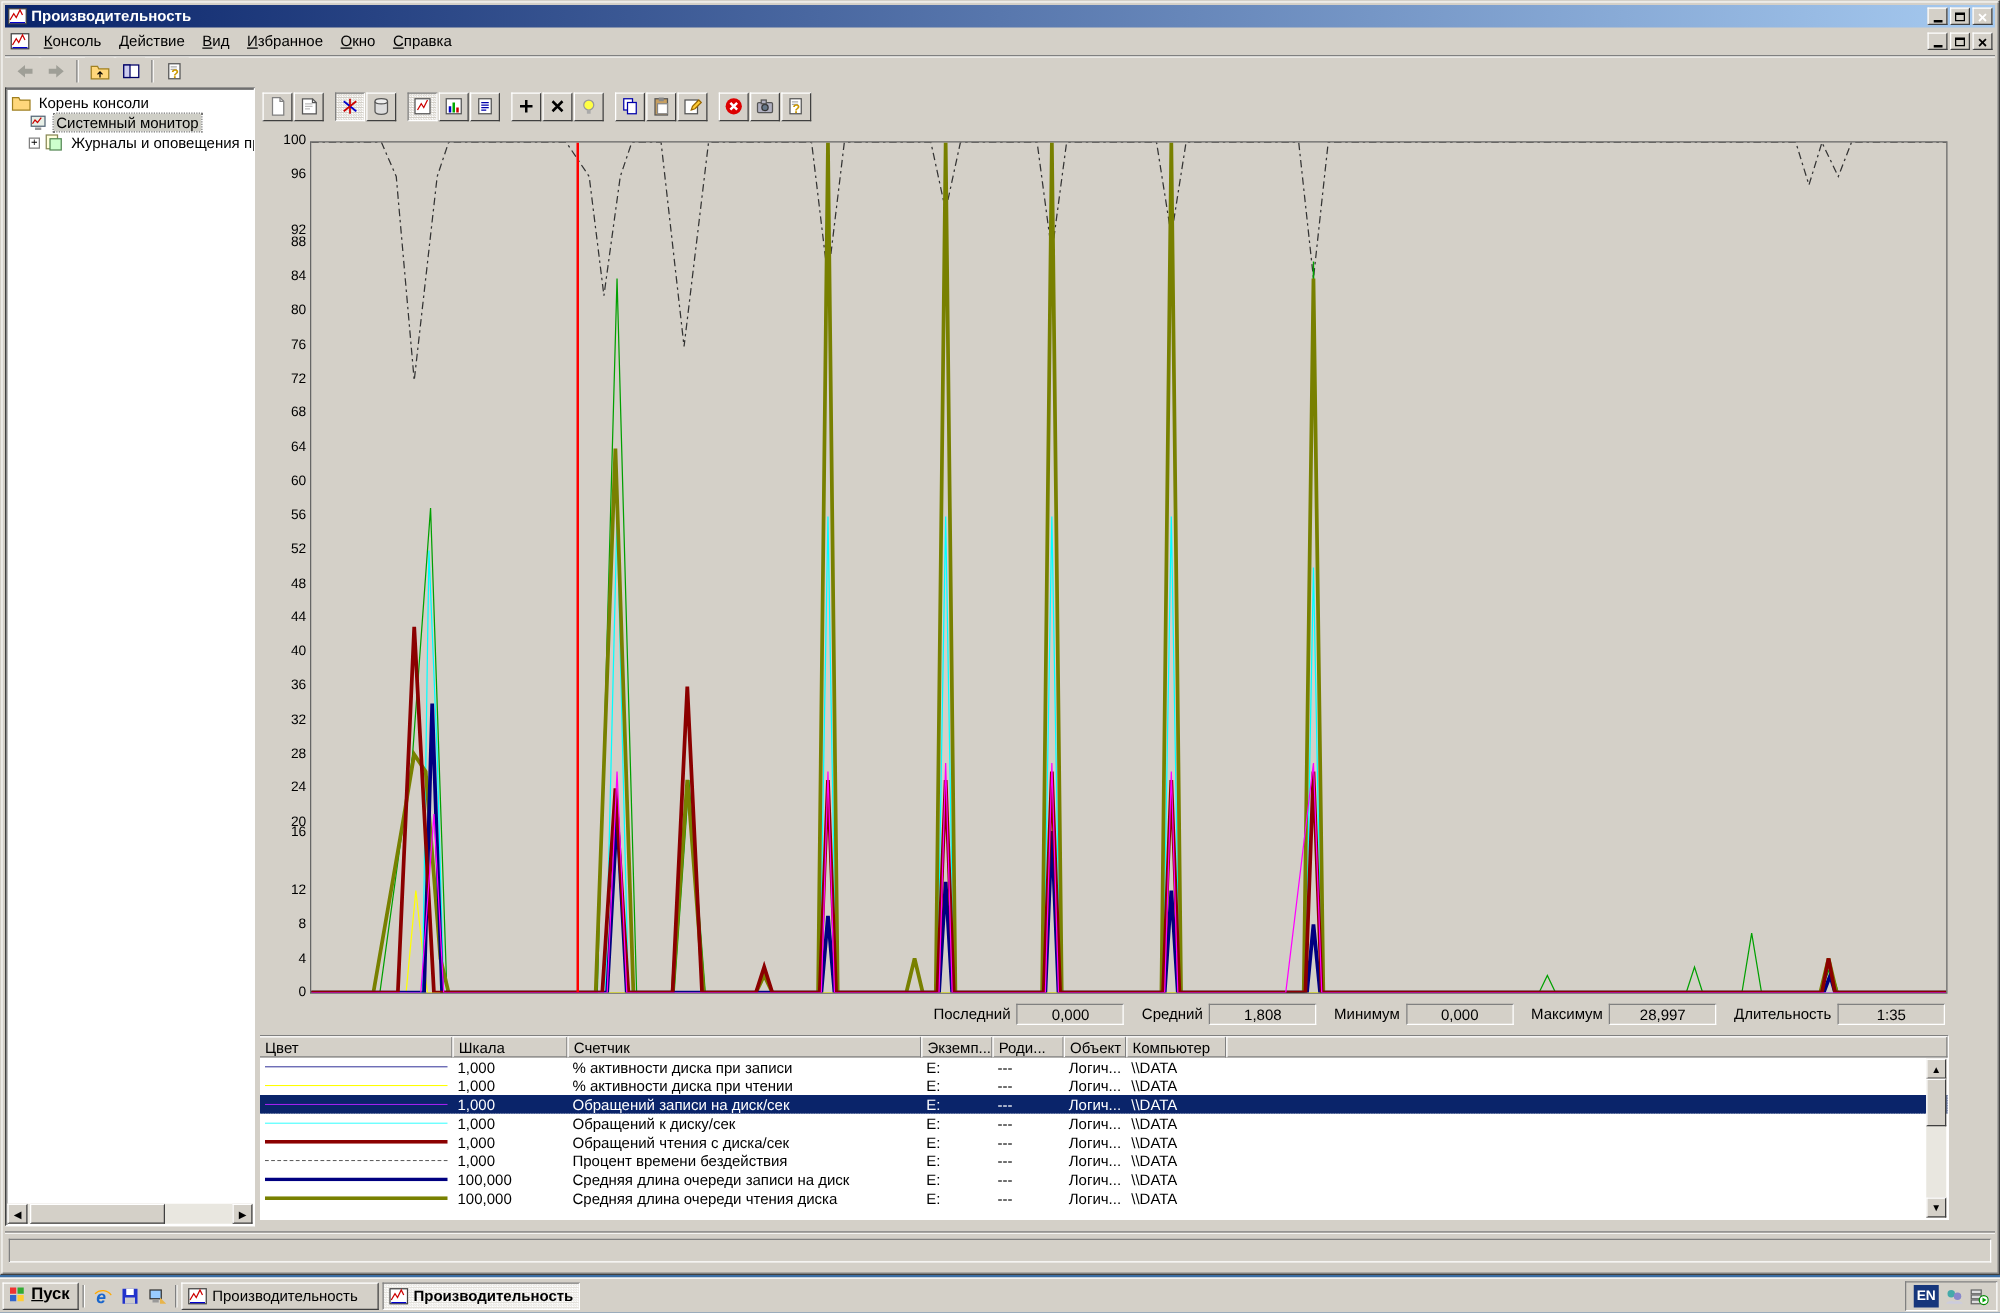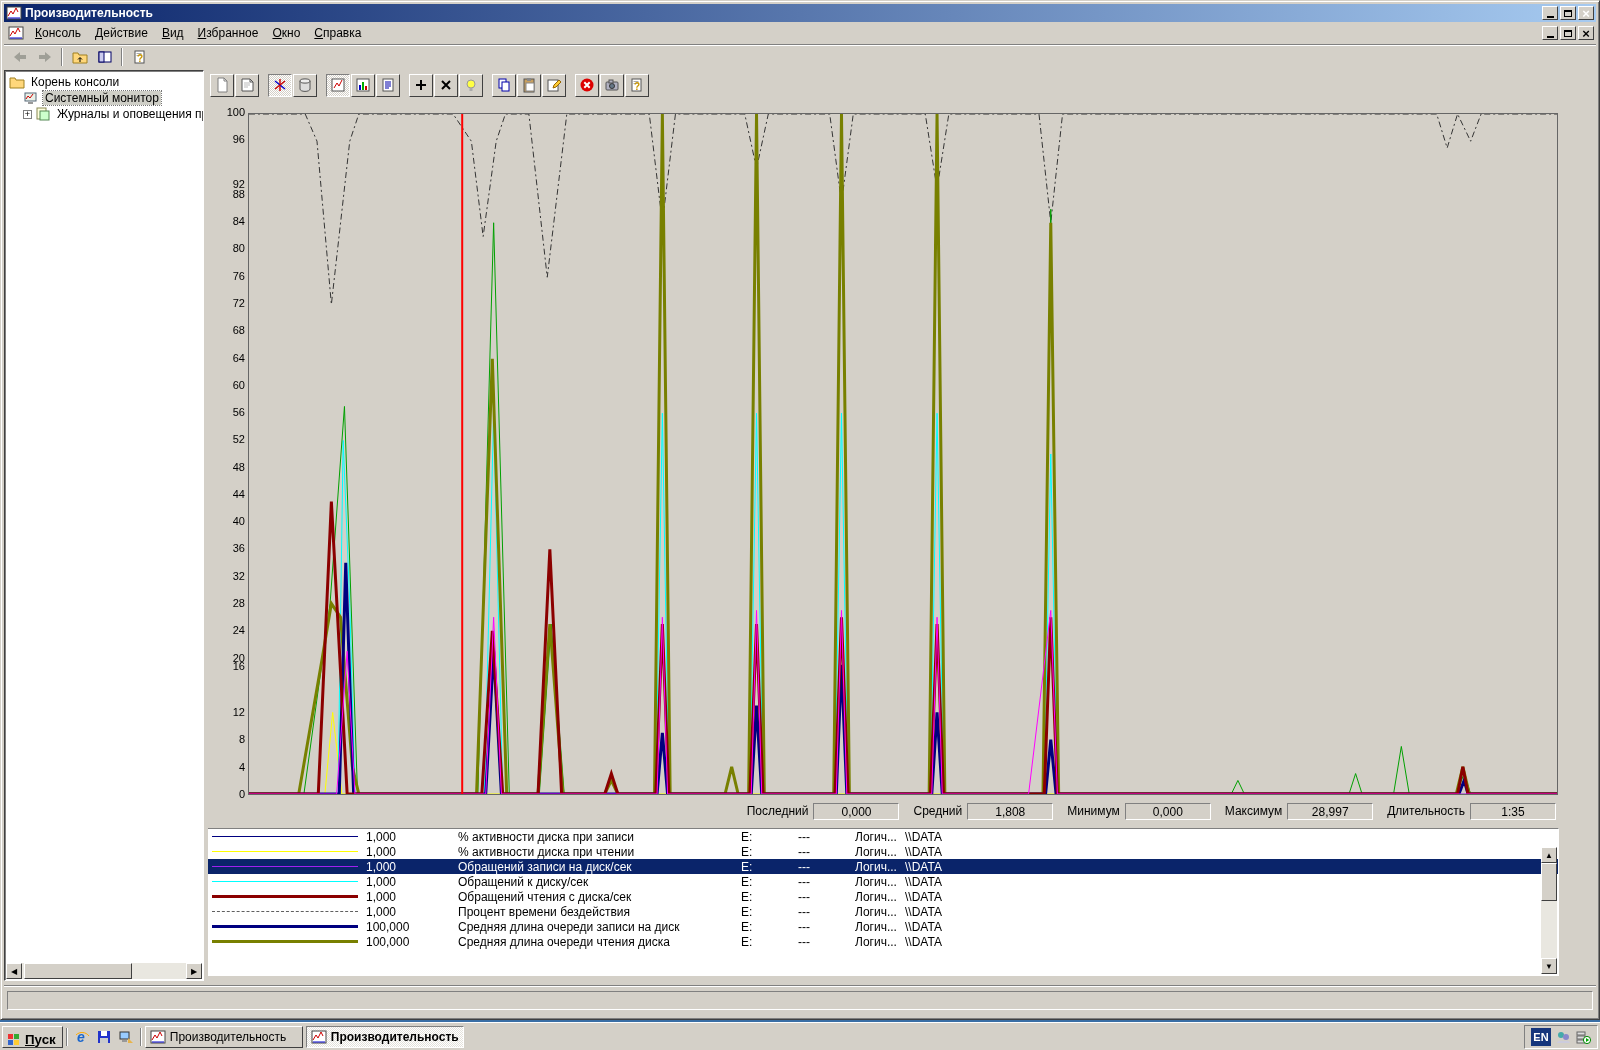--- a/index.html
+++ b/index.html
@@ -77,21 +77,21 @@
   .vscroll { position:absolute; right:1px; top:18px; bottom:1px; width:16px; background:#e9e7e0; }
   .vthumb { position:absolute; left:0; top:16px; width:16px; height:38px; }
   .vs-up { position:absolute; top:0; } .vs-dn { position:absolute; bottom:0; }
 
   
   .statusbar { position:absolute; left:3px; right:3px; top:984px; height:33px; border-top:1px solid #808080; box-shadow:0 1px 0 #fff inset; }
   .statusinner { position:absolute; left:3px; right:3px; top:5px; height:19px; border:1px solid; border-color:#808080 #fff #fff #808080; }
 
   
   #taskbar { position:absolute; left:0; top:1022px; width:1600px; height:28px; background:#d4d0c8; border-top:1px solid #fff; display:flex; align-items:center; padding:0 2px; }
-  .startbtn { height:22px; display:flex; align-items:flex-end; gap:3px; padding:0 6px 0 3px; font-weight:bold; }
+  .startbtn { height:22px; display:flex; align-items:flex-start; gap:3px; padding:0 6px 0 3px; font-weight:bold; }
   .startbtn svg { width:16px; height:16px; }
   .qicon { width:22px; height:22px; display:flex; align-items:center; justify-content:center; }
   .qicon svg { width:16px; height:16px; }
   .taskbtn { width:158px; height:22px; display:flex; align-items:center; gap:4px; padding:0 4px; margin-right:3px; white-space:nowrap; overflow:hidden; }
   .taskbtn svg { width:16px; height:16px; flex:none; }
   .taskbtn.active { font-weight:bold; background-image:repeating-conic-gradient(#ffffff 0 25%, #e4e2dc 0 50%); background-size:2px 2px; }
   .tray { margin-left:auto; height:24px; display:flex; align-items:center; gap:4px; padding:0 6px;
           border:1px solid; border-color:#808080 #fff #fff #808080; }
   .lang { width:20px; height:18px; background:#16367c; color:#fff; font-weight:bold; font-size:11px; display:flex; align-items:center; justify-content:center; }
   .tray svg { width:16px; height:16px; }
@@ -372,20 +372,30 @@
             <span>Максимум</span>
             <span class="statbox">28,997</span>
           </span>
           <span class="statpair">
             <span>Длительность</span>
             <span class="statbox">1:35</span>
           </span>
         </div>
 
       <div class="legend">
+        <div class="lheader" id="legend-header">
+            <span class="lhcell" style="width: 155px;">Цвет</span>
+            <span class="lhcell" style="width: 92px;">Шкала</span>
+            <span class="lhcell" style="width: 283px;">Счетчик</span>
+            <span class="lhcell" style="width: 57px;">Экземп...</span>
+            <span class="lhcell" style="width: 57px;">Роди...</span>
+            <span class="lhcell" style="width: 50px;">Объект</span>
+            <span class="lhcell" style="width: 80px;">Компьютер</span>
+            <span class="lhcell" style="flex: 1 1 0%;"></span>
+          </div>
         <div id="legend-rows">
             <div class="lrow">
               <span class="lcell cswatch" style="width:155px">
                 <span class="cline" style="background:#000080;height:1px;"></span>
               </span>
               <span class="lcell" style="width:92px">1,000</span>
               <span class="lcell" style="width:283px">% активности диска при записи</span>
               <span class="lcell" style="width:57px">E:</span>
               <span class="lcell" style="width:57px">---</span>
               <span class="lcell" style="width:50px">Логич...</span>

